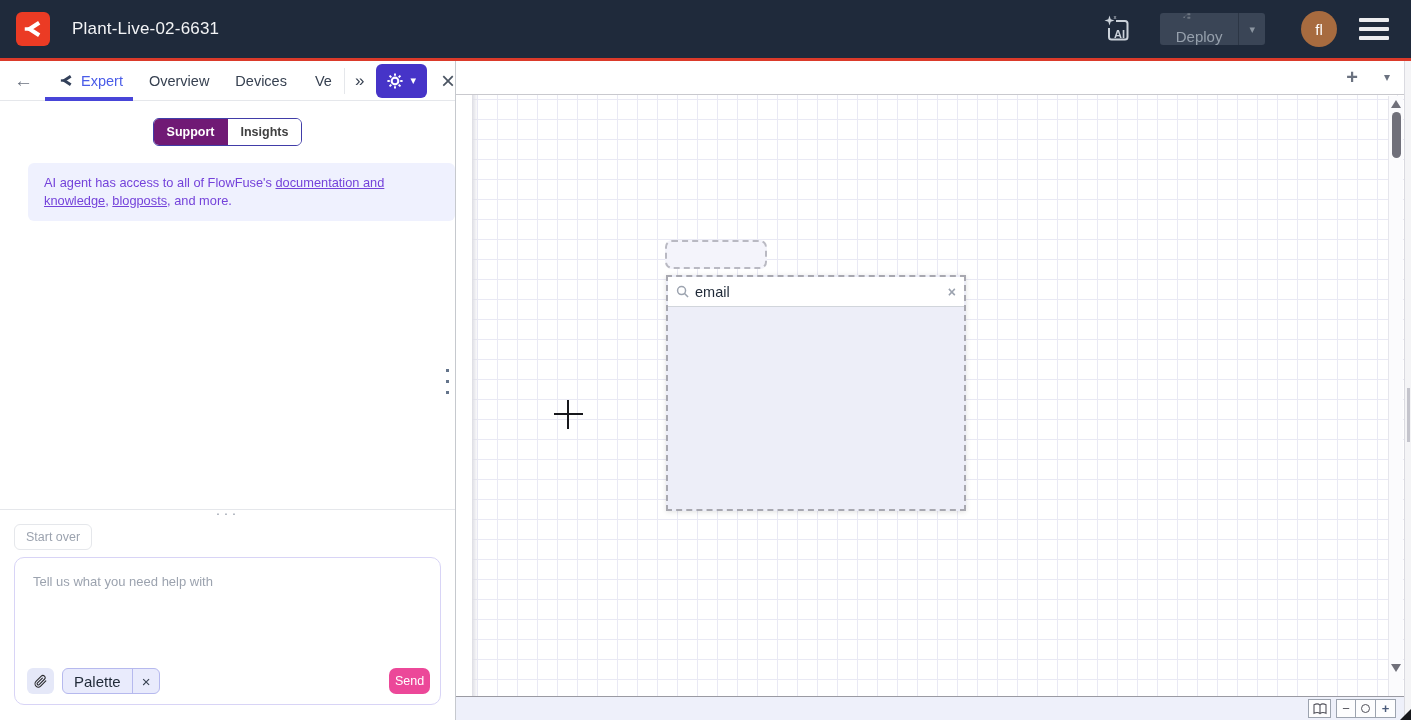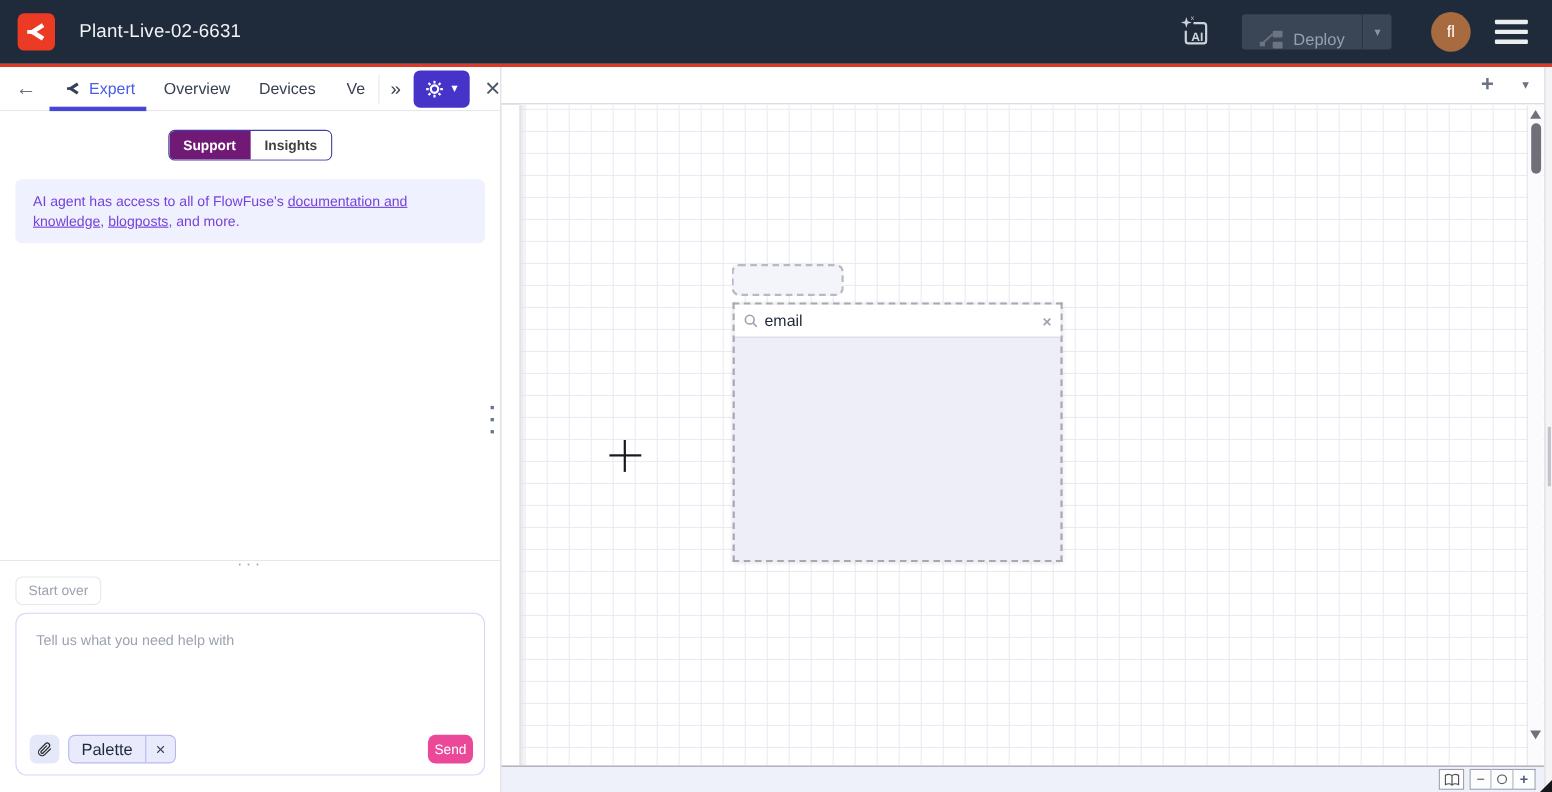--- a/index.html
+++ b/index.html
@@ -10,21 +10,21 @@
   
   .header { position:absolute; left:0; top:0; width:1411px; height:58px;
             background:#1F2A3B; display:flex; align-items:center; }
   .redline { position:absolute; left:0; top:58px; width:1411px; height:3px; background:#DB3A2A; }
   .logo { width:34px; height:34px; margin-left:16px; border-radius:6px; background:#EB3B24;
           display:flex; align-items:center; justify-content:center; }
   .app-title { color:#F3F4F6; font-size:17px; margin-left:22px; letter-spacing:.2px; }
   .header-spacer { flex:1; }
   .ai-btn { width:34px; height:34px; margin-right:26px; display:flex; align-items:center; justify-content:center; cursor:pointer; }
   .deploy { display:flex; align-items:stretch; height:32px; background:#3A4556; border-radius:3px; overflow:hidden; margin-right:36px; }
-  .deploy-main { display:flex; align-items:flex-end; gap:9px; padding:0 16px; }
+  .deploy-main { display:flex; align-items:flex-start; gap:9px; padding:0 16px;flex-direction:column; }
   .deploy-label { color:#96A0AC; font-size:15px; }
   .deploy-caret { display:flex; align-items:center; padding:0 10px; border-left:1px solid #2C3645; color:#8B95A1; font-size:11px; }
   .avatar { width:36px; height:36px; border-radius:50%; background:#A76B3F; color:#fff; font-size:15px;
             display:flex; align-items:center; justify-content:center; margin-right:22px; }
   .burger { width:30px; height:22px; margin-right:22px; display:flex; flex-direction:column; justify-content:space-between; cursor:pointer; }
   .burger span { display:block; height:4px; border-radius:1px; background:#ECEDEF; }
 
   
   .panel { position:absolute; left:0; top:61px; width:456px; height:659px; background:#fff;
            border-right:1px solid #C6C9CE; }
@@ -39,21 +39,21 @@
   .gear-btn { margin-left:12px; width:64px; height:34px; border-radius:6px; background:#4634C8; border:none;
               display:flex; align-items:center; justify-content:center; gap:7px; cursor:pointer; }
   .gear-caret { color:#fff; font-size:11px; }
   .panel-close { margin-left:14px; color:#4B5563; font-size:24px; line-height:1; cursor:pointer; }
 
   .toggle-wrap { position:absolute; left:0; top:57px; width:100%; display:flex; justify-content:center; }
   .toggle { display:flex; border:1px solid #413DA8; border-radius:6px; overflow:hidden; background:#fff; }
   .toggle-opt { padding:6px 13px; font-size:12.5px; font-weight:bold; color:#404040; background:#fff; cursor:pointer; }
   .toggle-opt.active { background:#701a75; color:#fff; }
 
-  .notice { position:absolute; left:14px; top:102px; width:427px; min-height:54px; background:#EFF1FE;
+  .notice { position:absolute; left:28px; top:102px; width:427px; min-height:54px; background:#EFF1FE;
             border-radius:6px; padding:11px 16px; font-size:12.8px; line-height:18px; color:#7442DA; }
   .notice a { color:#7442DA; text-decoration:underline; cursor:pointer; }
 
   .bubble { position:absolute; left:14px; top:179px; width:385px; background:#F4F4F6; border-radius:8px;
             padding:13px 16px; font-size:14.6px; line-height:21px; color:#111827; }
 
   .panel-divider { position:absolute; left:0; top:448px; width:455px; height:1px; background:#E5E7EB; }
   .resize-dots { position:absolute; left:0; top:443px; width:455px; text-align:center; color:#9CA3AF;
                  font-size:15px; letter-spacing:3px; cursor:row-resize; }
   .drag-handle { position:absolute; left:446px; top:308px; display:flex; flex-direction:column; gap:8px; cursor:col-resize; }

